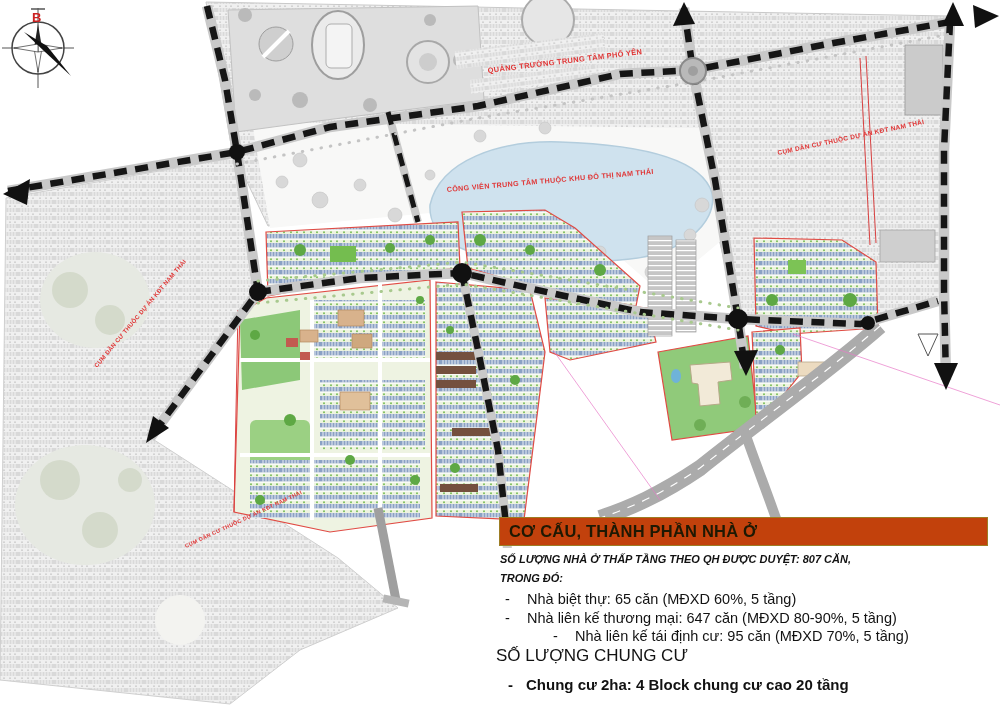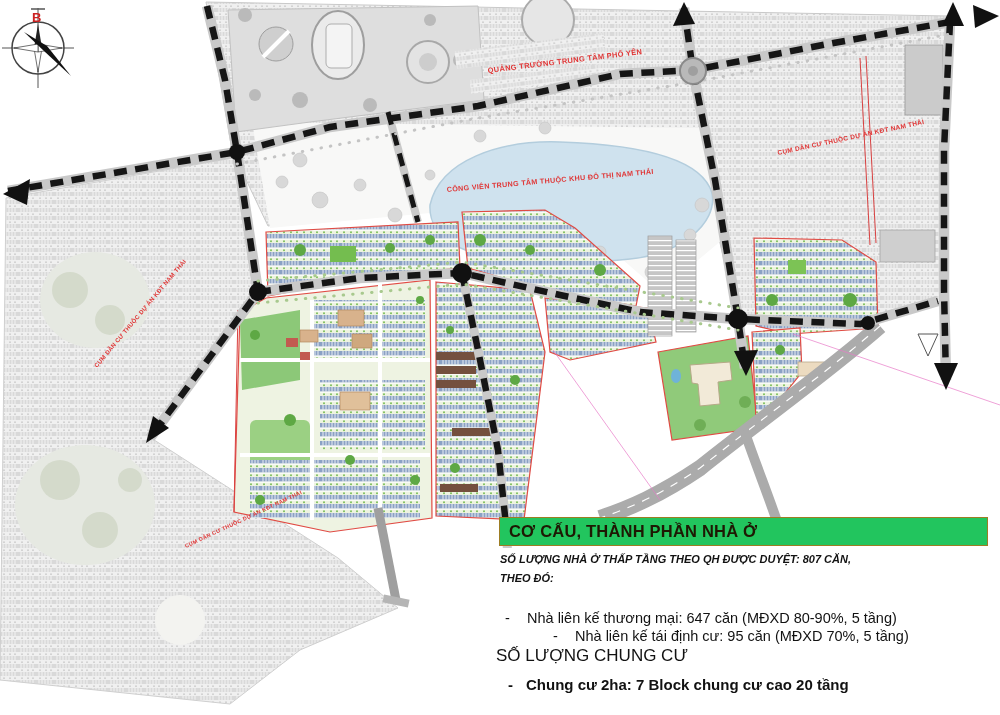--- a/index.html
+++ b/index.html
@@ -1,21 +1,21 @@
 <!DOCTYPE html>
 <html><head>
 <meta charset="utf-8">
 <style>
   html,body{margin:0;padding:0;background:#fff;}
   #stage{position:relative;width:1000px;height:715px;background:#ffffff;overflow:hidden;
          font-family:"Liberation Sans", sans-serif;}
   #map{position:absolute;left:0;top:0;}
   
   .panel-bg{position:absolute;left:478px;top:548px;width:522px;height:167px;background:#ffffff;}
-  .banner{position:absolute;left:499px;top:517px;width:478px;height:27px;background:#22c55e;
+  .banner{position:absolute;left:499px;top:517px;width:478px;height:27px;background:#c2410c;
           border:1px solid #9d7d24;line-height:27px;padding-left:9px;
           font-size:16.5px;font-weight:bold;color:#1e1903;letter-spacing:.2px;}
   .ptxt{position:absolute;color:#121212;white-space:nowrap;}
   .h1{left:500px;font-size:11px;font-weight:bold;font-style:italic;}
   .h1a{top:553px;} .h1b{top:572px;}
   .bullet{left:505px;font-size:14.5px;}
   .bullet .dash{display:inline-block;width:22px;}
   .b1{top:591px;} .b2{top:610px;} .b3{top:628px;margin-left:48px;}
   .h2{left:496px;top:646px;font-size:17px;font-weight:normal;}
   .b4{left:508px;top:676px;font-size:15px;font-weight:bold;}
@@ -264,19 +264,20 @@
     <polygon points="24,32 47,46 71,76 44,51" fill="#111111"></polygon>
     <text x="32" y="22" font-size="13" font-weight="bold" fill="#cc2222">B</text>
   </g>
 </svg>
 
 <div class="panel-bg"></div>
 <div class="banner">
   <span>CƠ CẤU, THÀNH PHẦN NHÀ Ở</span>
 </div>
 <div class="ptxt h1 h1a">SỐ LƯỢNG NHÀ Ở THẤP TẦNG THEO QH ĐƯỢC DUYỆT: 807 CĂN,</div>
-<div class="ptxt h1 h1b">THEO ĐÓ:</div>
+<div class="ptxt h1 h1b">TRONG ĐÓ:</div>
+<div class="ptxt bullet b1"><span class="dash">-</span><span>Nhà biệt thự: 65 căn (MĐXD 60%, 5 tầng)</span></div>
 <div class="ptxt bullet b2"><span class="dash">-</span><span>Nhà liên kế thương mại: 647 căn (MĐXD 80-90%, 5 tầng)</span></div>
 <div class="ptxt bullet b3"><span class="dash">-</span><span>Nhà liên kế tái định cư: 95 căn (MĐXD 70%, 5 tầng)</span></div>
 <div class="ptxt h2">SỐ LƯỢNG CHUNG CƯ</div>
-<div class="ptxt b4"><span class="dash">-</span><span>Chung cư 2ha: 7 Block chung cư cao 20 tầng</span></div>
+<div class="ptxt b4"><span class="dash">-</span><span>Chung cư 2ha: 4 Block chung cư cao 20 tầng</span></div>
 
 </div>
 
 </body></html>

